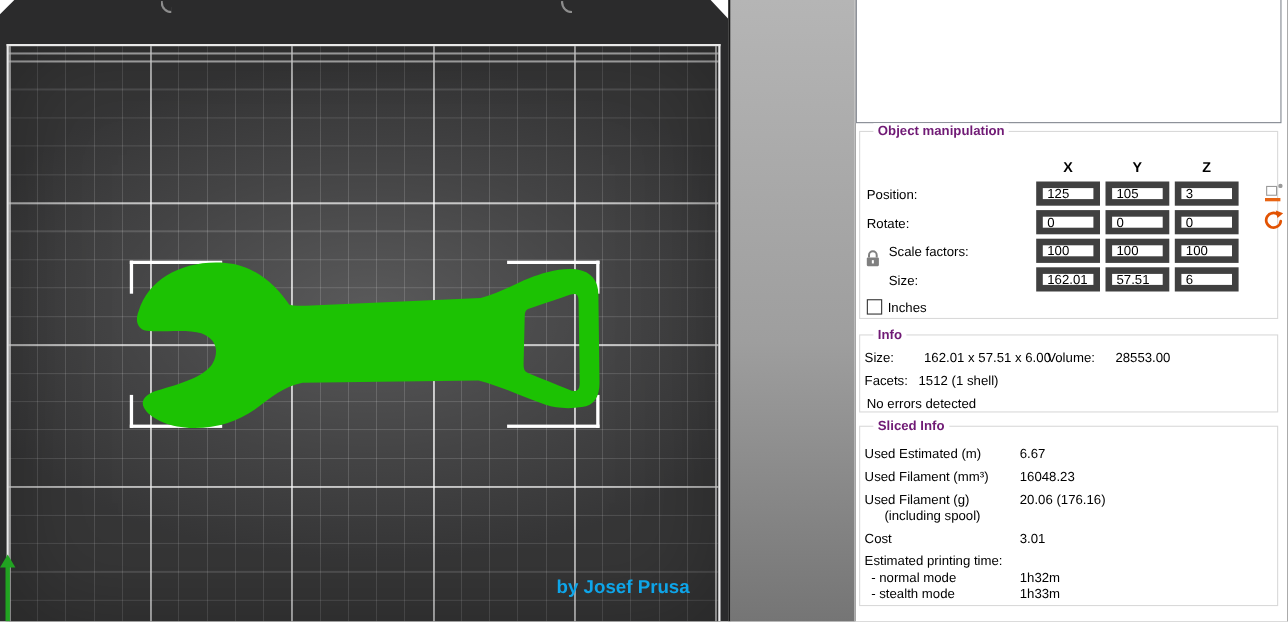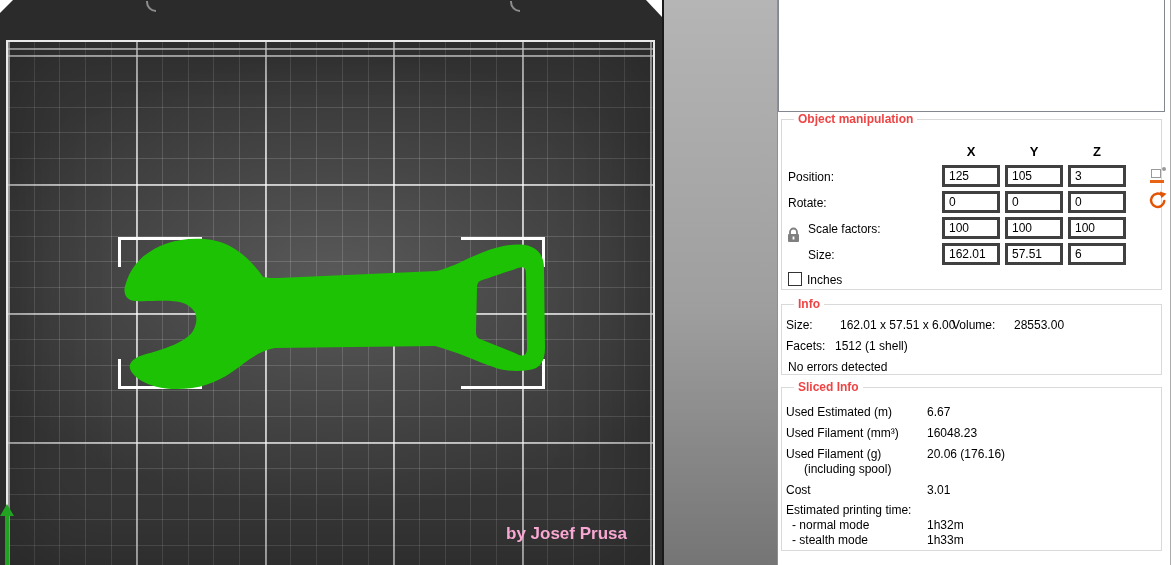--- a/index.html
+++ b/index.html
@@ -34,49 +34,49 @@
   .wrench-svg{position:absolute;left:0;top:0;width:662px;height:565px;}
 
   .yaxis-shaft{position:absolute;left:5px;top:515px;width:4px;height:50px;background:#21a321;}
   .yaxis-head{position:absolute;left:0px;top:504px;width:0;height:0;
               border-left:7px solid transparent;border-right:7px solid transparent;
               border-bottom:12px solid #21a321;}
 
   .bed-brand{position:absolute;left:343px;top:495px;color:#c9c9c9;font-weight:bold;
              font-size:24px;letter-spacing:1px;white-space:nowrap;}
   .bed-brand .mk{font-size:16px;letter-spacing:1px;}
-  .bed-byline{position:absolute;left:506px;top:524px;color:#f9a8d4;font-weight:bold;
+  .bed-byline{position:absolute;left:506px;top:524px;color:#0ea5e9;font-weight:bold;
               font-size:17px;white-space:nowrap;}
 
   
   .gap{position:absolute;left:662px;top:0;width:115px;height:565px;
        background:linear-gradient(#b5b5b5,#9e9e9e 55%,#757575);
        border-left:2px solid #1a1a1a;}
 
   
   .panel{position:absolute;left:777px;top:0;width:394px;height:565px;background:#fff;
          border-left:1px solid #8f8f8f;border-right:1px solid #ababab;}
   .objlist{position:absolute;left:0;top:-1px;width:387px;height:113px;background:#fff;
            border:1px solid #828790;}
   .group{position:absolute;left:3px;width:381px;background:#fff;border:1px solid #d9d9d9;}
   .g-manip{top:119px;height:171px;}
   .g-info{top:304px;height:71px;}
   .g-sliced{top:387px;height:164px;}
   .gtitle{position:absolute;top:-8px;left:12px;background:#fff;padding:0 4px;
-          font-weight:bold;font-size:12px;color:#ef4444;white-space:nowrap;}
+          font-weight:bold;font-size:12px;color:#701a75;white-space:nowrap;}
 
   .dropdown{position:absolute;left:6px;top:20px;width:150px;height:23px;background:#fff;
             border:1px solid #8a8a8a;display:flex;align-items:center;padding:0 6px;cursor:default;}
   .dropdown .dtext{flex:1;font-size:12px;}
   .chev{width:8px;height:8px;border-right:1.5px solid #444;border-bottom:1.5px solid #444;
         transform:rotate(45deg) translate(-2px,-2px);}
 
   .axis-h{position:absolute;top:24px;width:58px;text-align:center;font-weight:bold;font-size:13px;}
   .man-label{position:absolute;font-size:12px;white-space:nowrap;}
-  .man-input{position:absolute;width:58px;height:22px;border:3px solid #404040;background:#fff;
+  .man-input{position:absolute;width:58px;height:22px;border:6px solid #404040;background:#fff;
              font-family:"Liberation Sans","DejaVu Sans",sans-serif;font-size:12px;padding:1px 4px;}
   .unit{position:absolute;left:361px;font-size:12px;margin-left:44px;}
 
   .lock-icon{position:absolute;left:5px;top:107px;}
   .drop-icon{position:absolute;left:368px;top:47px;width:17px;height:17px;}
   .drop-icon .sq{position:absolute;left:1px;top:2px;width:10px;height:9px;border:1px solid #9a9a9a;}
   .drop-icon .dot{position:absolute;right:1px;top:0;width:4px;height:4px;background:#9a9a9a;border-radius:50%;}
   .drop-icon .bar{position:absolute;left:0;bottom:1px;width:14px;height:3px;background:#e86413;}
   .reset-icon{position:absolute;left:366px;top:71px;width:19px;height:19px;}
 

